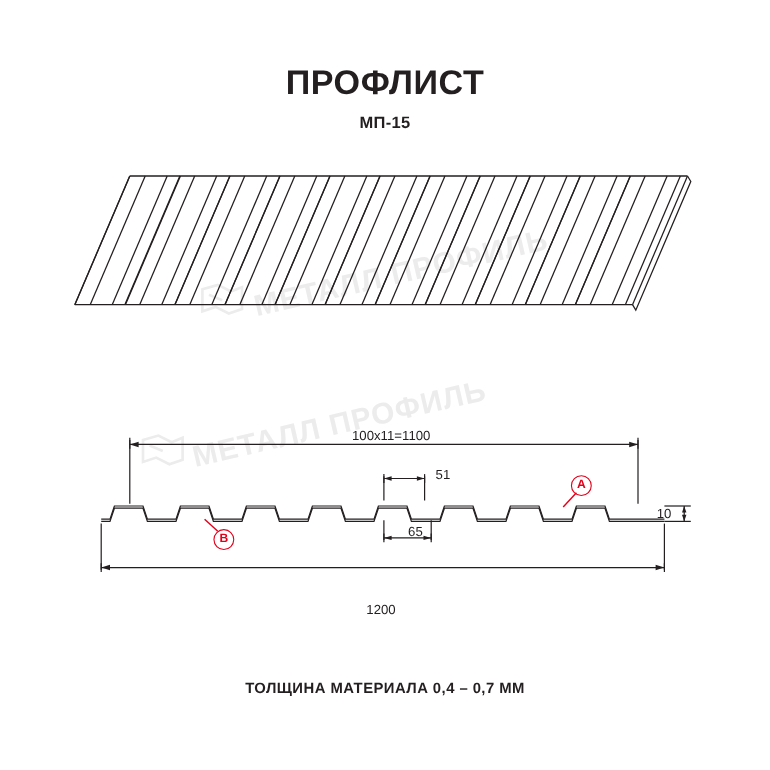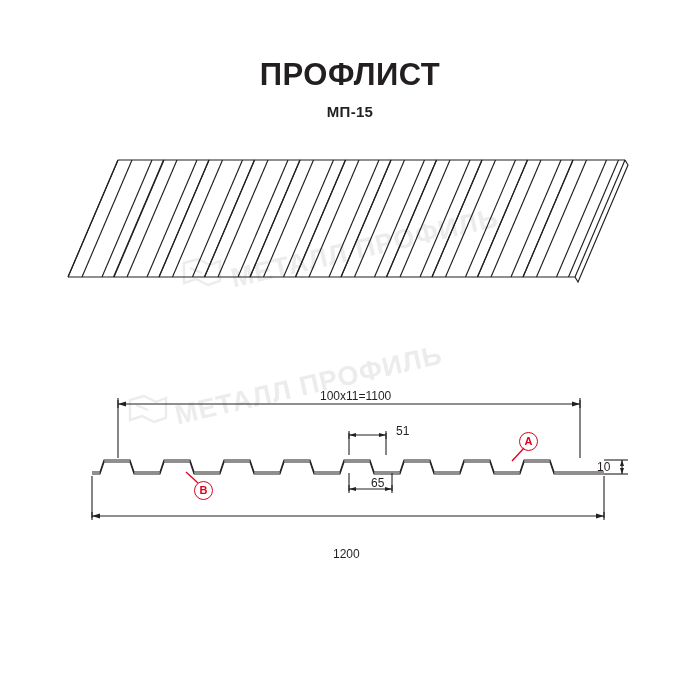--- a/index.html
+++ b/index.html
@@ -283,14 +283,15 @@
 
   <div class="label-txt" style="left:320px; top:389px;">100х11=1100</div>
   <div class="label-txt" style="left:396px; top:424px;">51</div>
   <div class="label-txt" style="left:371px; top:476px;text-align:center;">65</div>
   <div class="label-txt" style="left:597px; top:460px;">10</div>
   <div class="label-txt" style="left:333px; top:547px;">1200</div>
 
   <div class="callout" style="left:519px; top:432px;">A</div>
   <div class="callout" style="left:194px; top:481px;">B</div>
 
+  <div class="footnote">ТОЛЩИНА МАТЕРИАЛА 0,4 – 0,7 ММ</div>
 
 </div>
 
 </body></html>

